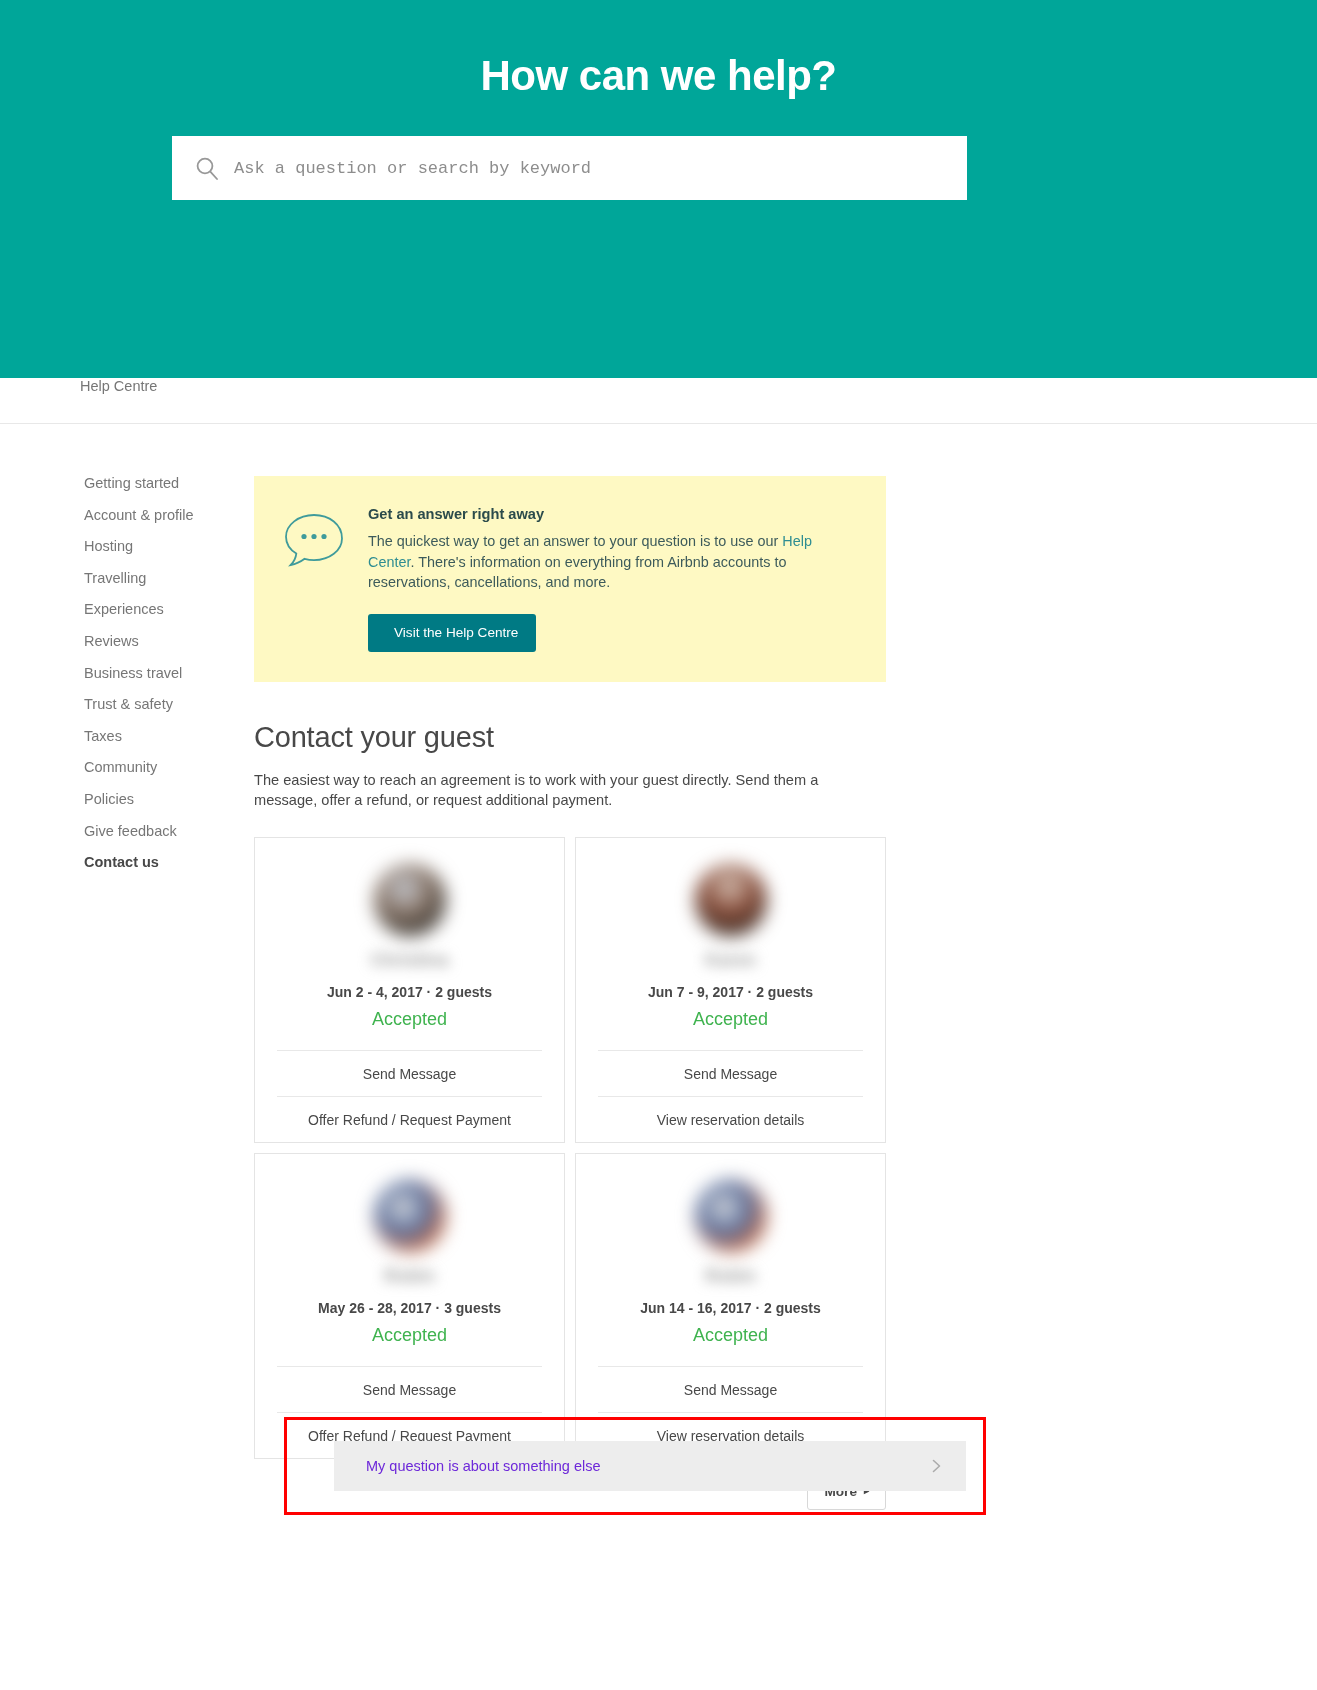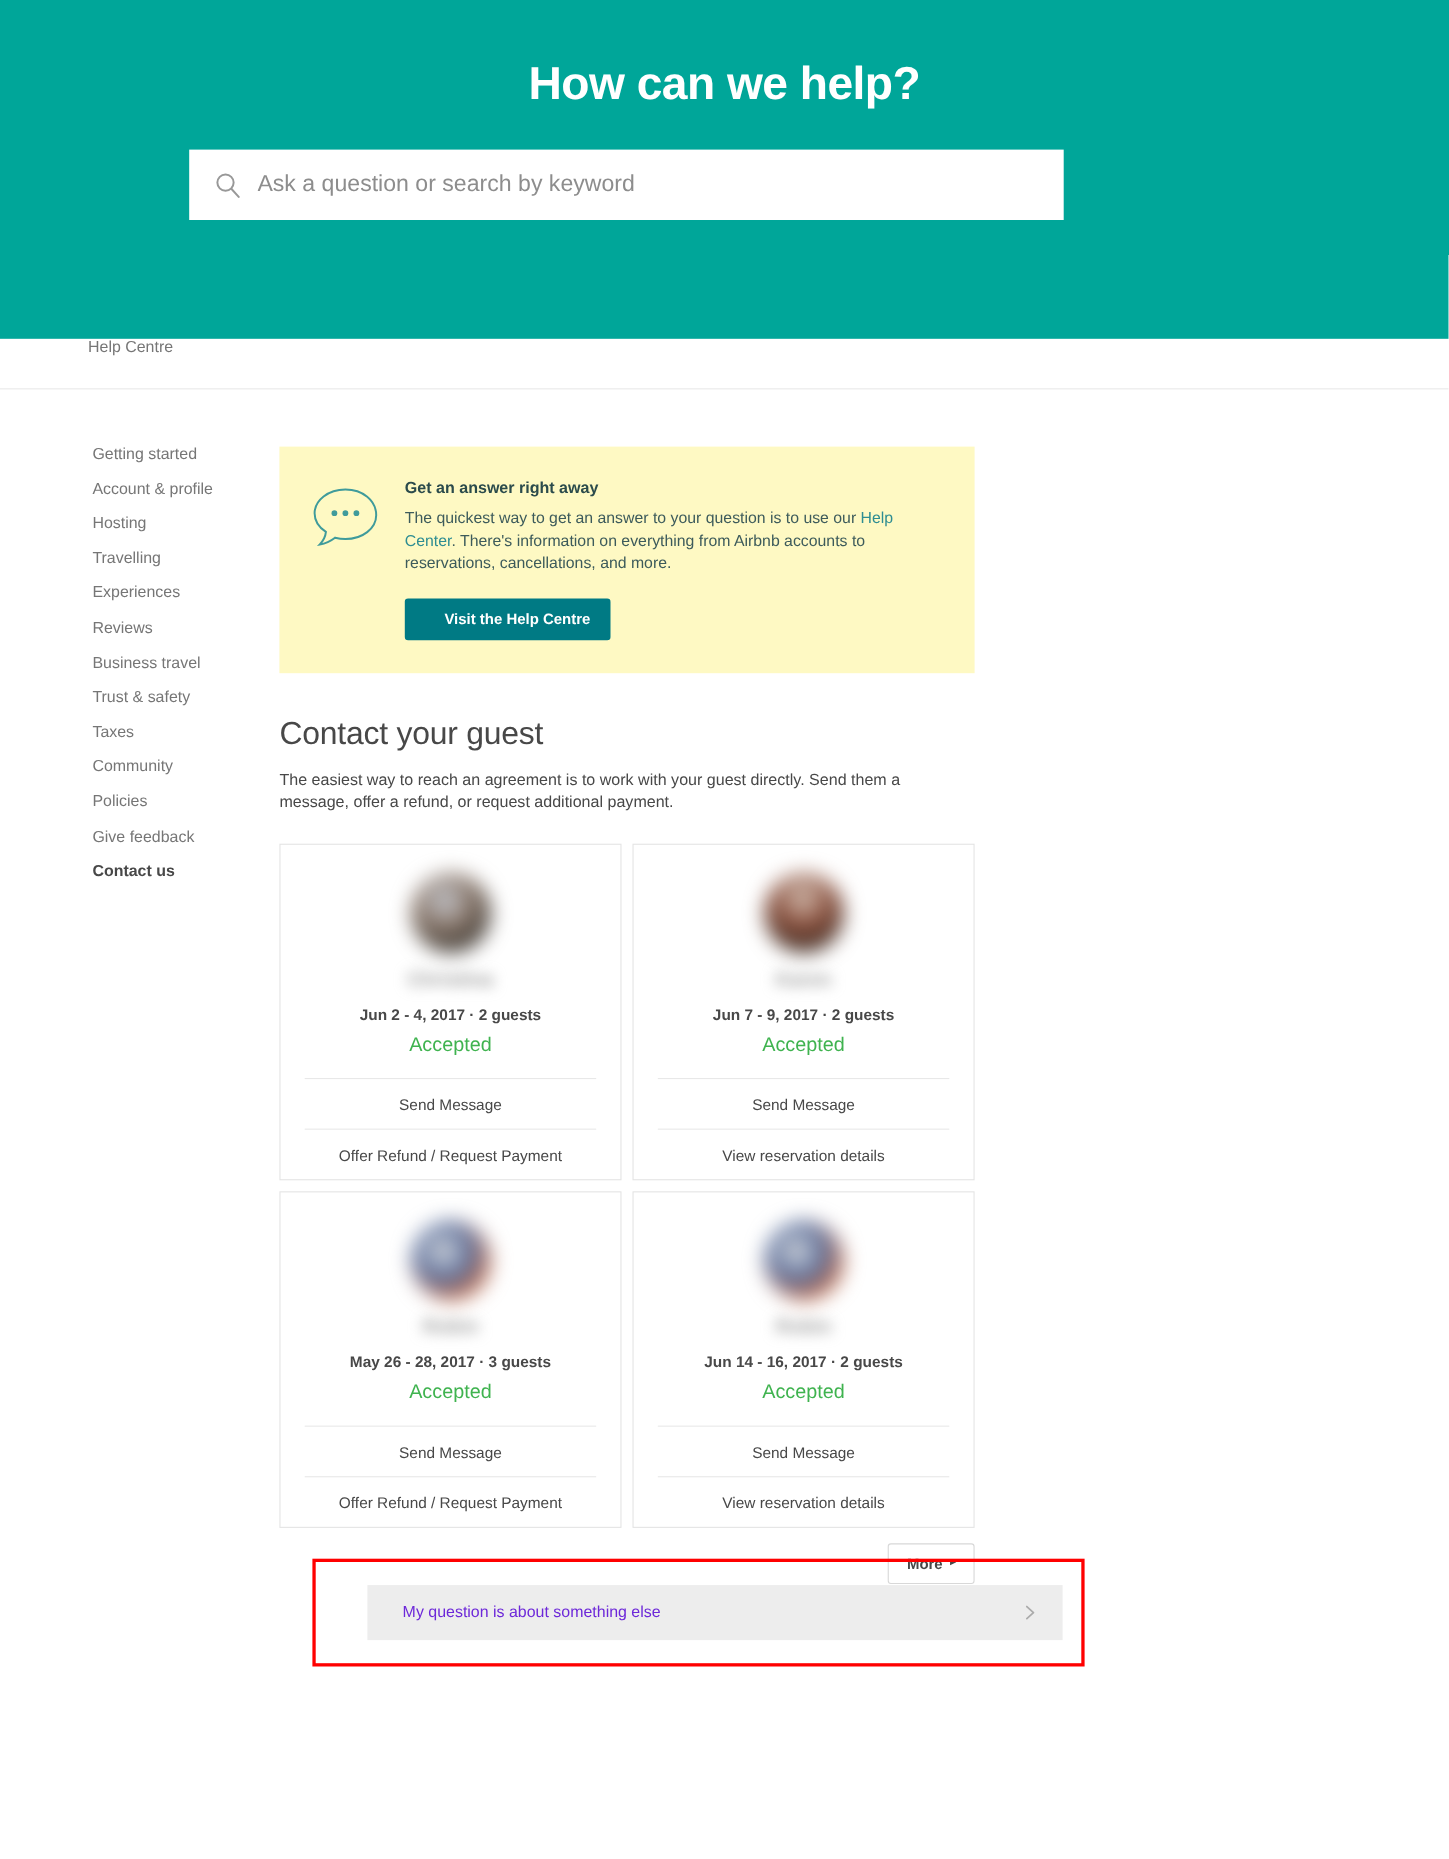--- a/index.html
+++ b/index.html
@@ -7,21 +7,21 @@
     width: 1317px;
     height: 1690px;
     background: #ffffff;
     font-family: "Liberation Sans", sans-serif;
     -webkit-font-smoothing: antialiased;
   }
   .page { position: relative; width: 1317px; height: 1690px; overflow: hidden; }
 
   
   .hero {
-    height: 308px;
+    height: 378px;
     background: #00a699;
     position: relative;
   }
   .hero-title {
     text-align: center;
     color: #ffffff;
     font-size: 42px;
     font-weight: bold;
     letter-spacing: -0.5px;
     padding-top: 52px;
@@ -33,22 +33,22 @@
     width: 795px;
     height: 64px;
     background: #ffffff;
     display: flex;
     align-items: center;
     padding: 0 22px;
   }
   .search-icon { width: 26px; height: 26px; flex: 0 0 26px; margin-right: 14px; opacity: .75; }
   .search-input {
     border: 0; outline: 0; flex: 1;
-    font-family: Liberation Sans, sans-serif;
-    font-size: 21px; color: #484848; background: transparent;
+    font-family: Liberation Mono, monospace;
+    font-size: 17px; color: #484848; background: transparent;
   }
   .search-input::placeholder { color: #8d8d8d; }
 
   
   .breadcrumb-bar {
     height: 46px;
     background: #ffffff;
     border-bottom: 1px solid #e8e8e8;
     display: flex;
     align-items: flex-start;
@@ -84,22 +84,22 @@
   .info-body { flex: 1; padding-top: 4px; }
   .info-title { font-size: 14.6px; font-weight: bold; color: #2b4b4b; margin-bottom: 9px; }
   .info-text { font-size: 14.4px; line-height: 20.5px; color: #3d5b5b; }
   .info-text a { color: #2e8d92; text-decoration: none; }
   .visit-btn {
     display: inline-block;
     margin-top: 21px;
     background: #007a84;
     color: #ffffff;
     font-size: 13.6px;
-    font-weight: bold;
-    padding: 11px 18px 12px 36px;
+    font-weight: normal;
+    padding: 11px 18px 12px 26px;
     border: 0;
     border-radius: 3px;
     cursor: pointer;
     font-family: "Liberation Sans", sans-serif;
   }
 
   
   .section-title {
     font-size: 29px;
     color: #484848;

